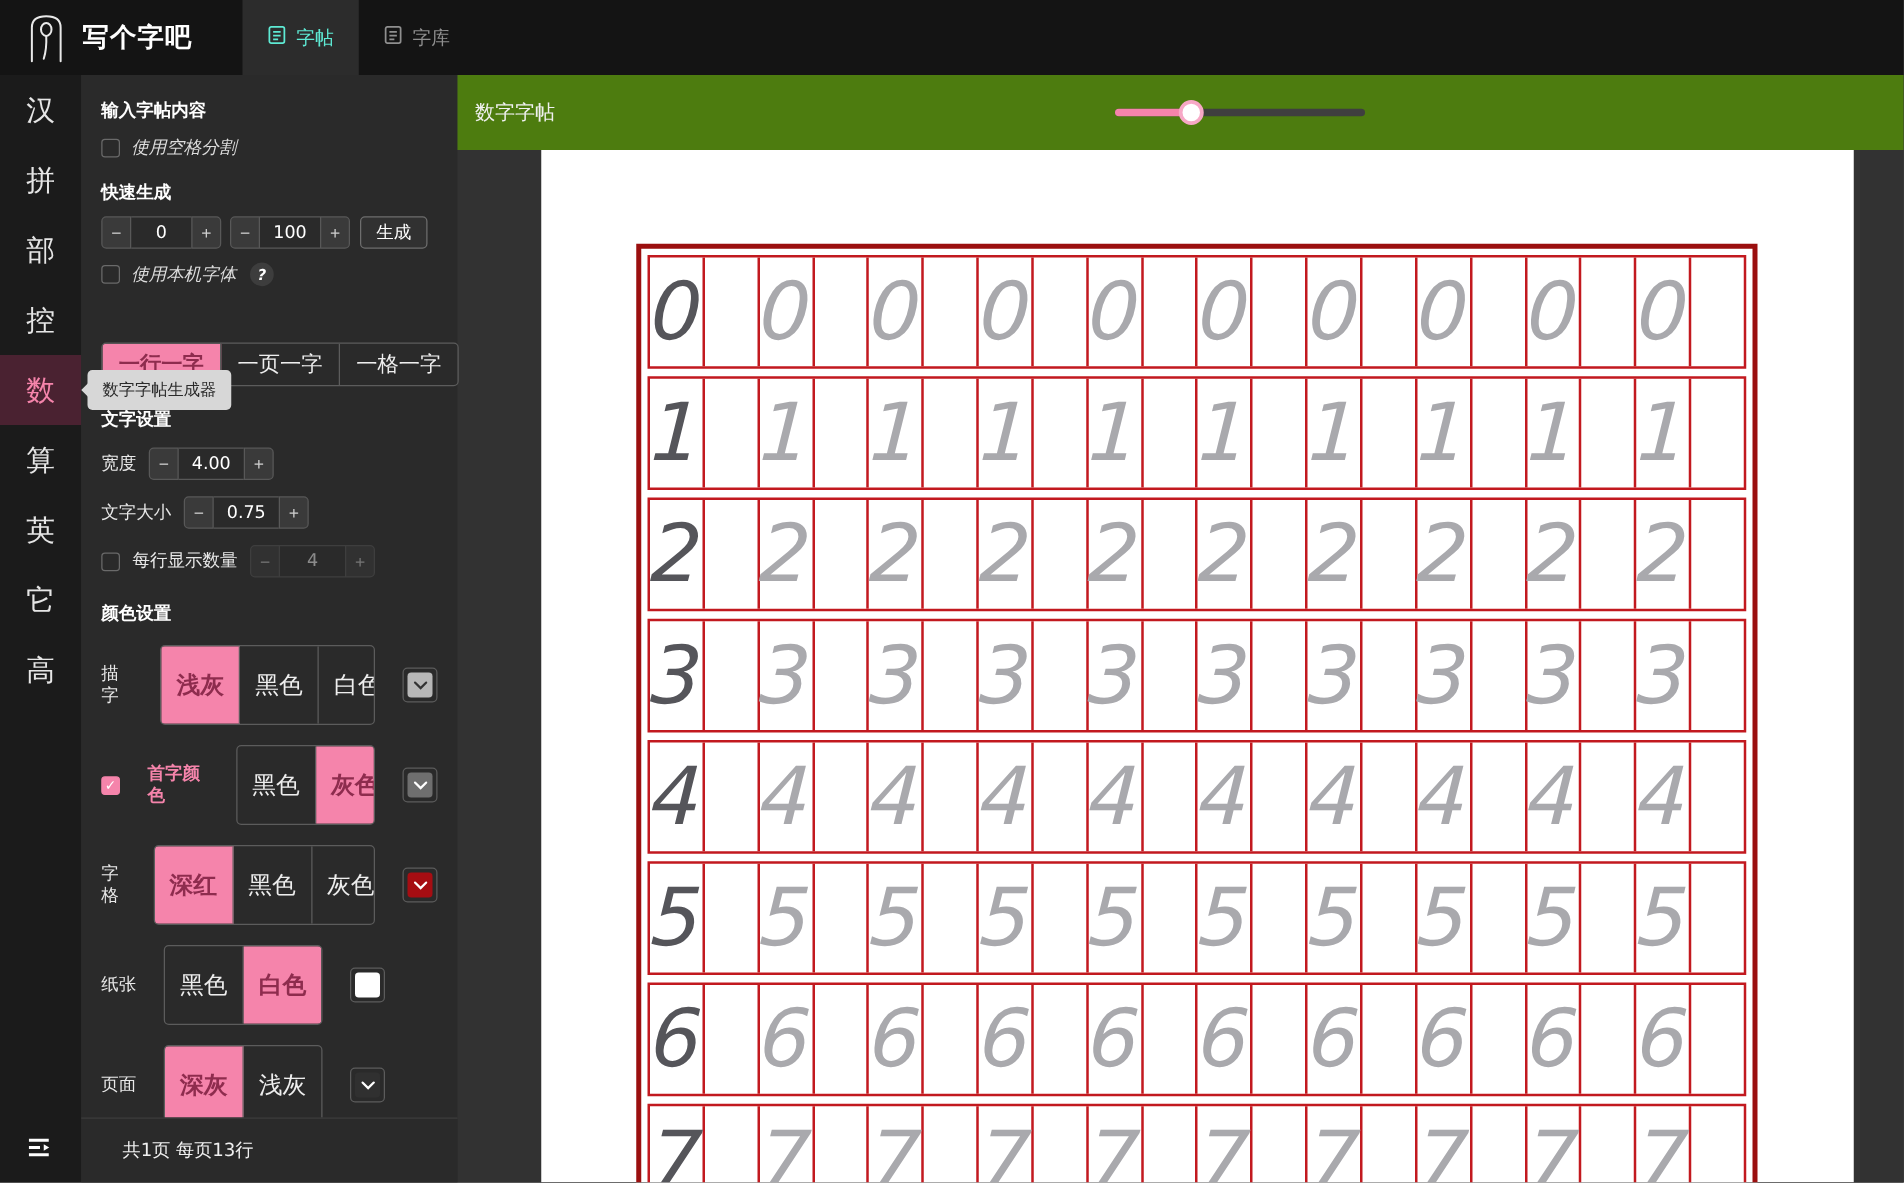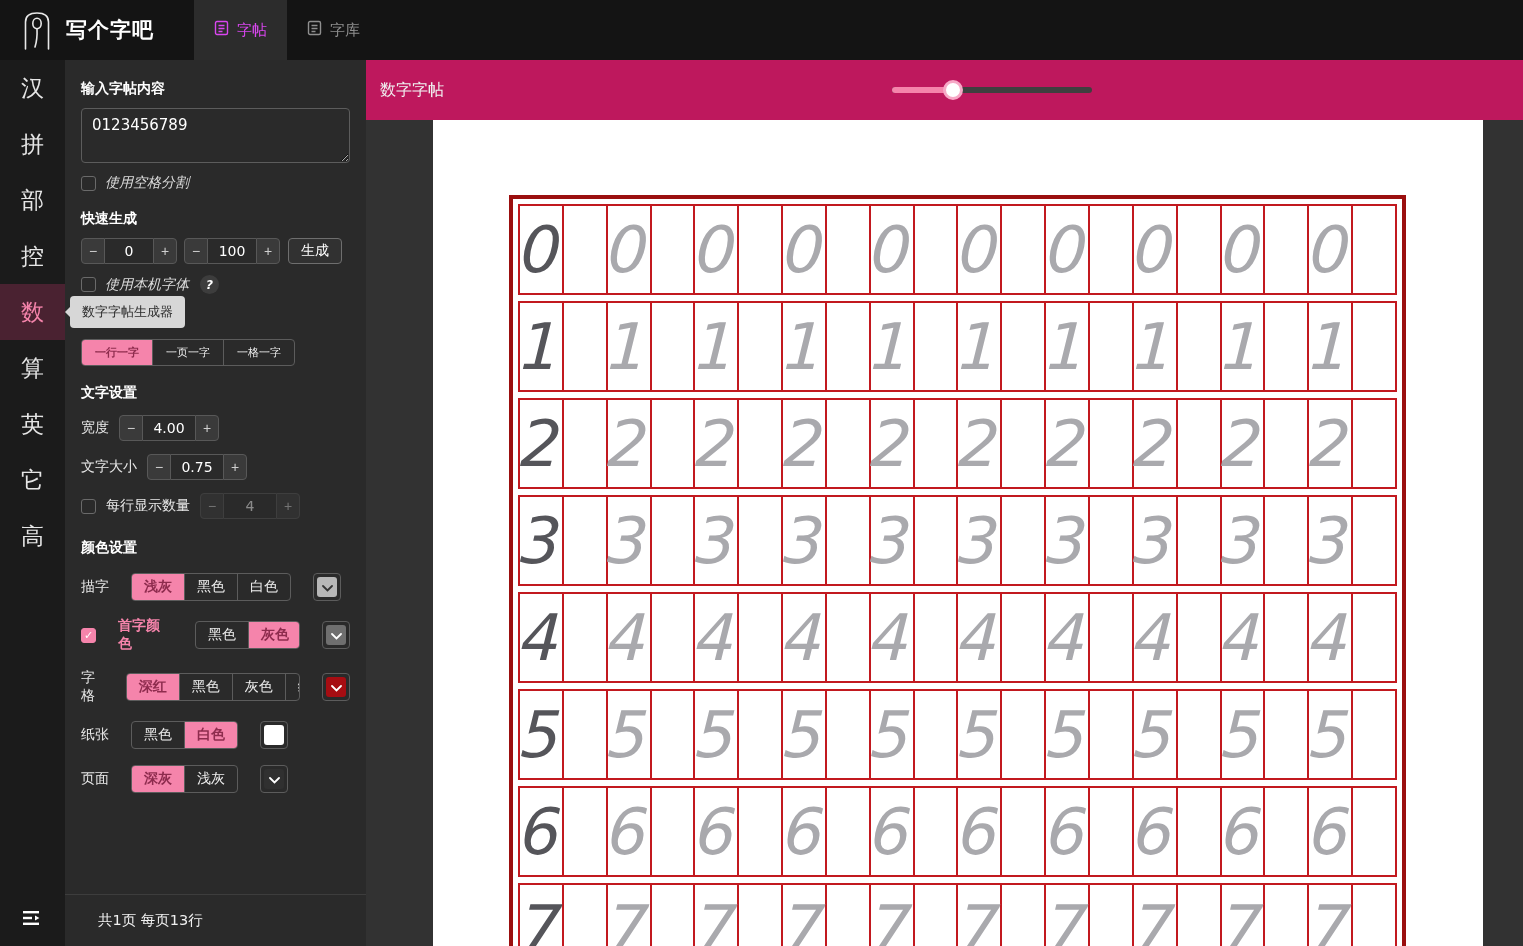--- a/index.html
+++ b/index.html
@@ -6,21 +6,21 @@
   html,body { width:1523px; height:946px; overflow:hidden; background:#323232;
     font-family:"DejaVu Sans","Liberation Sans",sans-serif; }
   .app { position:relative; width:1523px; height:946px; display:flex; flex-direction:column; }
 
   
   .topbar { height:60px; background:#141414; display:flex; align-items:center; flex:0 0 auto; }
   .logo { margin-left:22px; display:flex; align-items:center; }
   .app-title { color:#ffffff; font-size:21px; font-weight:bold; margin-left:14px; letter-spacing:1px; }
   .top-tabs { display:flex; height:100%; margin-left:40px; }
   .top-tab { display:flex; align-items:center; gap:8px; padding:0 20px; color:#8f8f8f; font-size:15px; cursor:pointer; }
-  .top-tab.active { background:#2c2c2c; color:#d946ef; }
+  .top-tab.active { background:#2c2c2c; color:#5eead4; }
 
   
   .shell { display:flex; flex:1; min-height:0; }
 
   
   .sidebar { width:65px; background:#1b1b1b; display:flex; flex-direction:column; flex:0 0 auto; }
   .side-item { height:56px; display:flex; align-items:center; justify-content:center;
     color:#e6e6e6; font-size:23px; cursor:pointer; }
   .side-item.active { background:var(--sidebar-active-bg,#4a2231); color:var(--accent,#f584ab); }
   .sidebar-bottom { margin-top:auto; height:52px; display:flex; align-items:center; justify-content:center; }
@@ -52,44 +52,44 @@
   .help-icon { width:19px; height:19px; border-radius:50%; background:#3d3d3d; color:#ffffff;
     font-size:12px; font-weight:bold; display:flex; align-items:center; justify-content:center; margin-left:2px; }
 
   .tooltip { position:absolute; left:5px; top:236px; background:#d7d7d7; color:#2b2b2b;
     font-size:13px; padding:7px 12px; border-radius:4px; z-index:5; white-space:nowrap; }
   .tooltip:before { content:""; position:absolute; left:-5px; top:50%; transform:translateY(-50%);
     border-top:6px solid transparent; border-bottom:6px solid transparent; border-right:6px solid #d7d7d7; }
 
   .mode-tabs { display:flex; margin-top:45px; border:1px solid #5c5c5c; border-radius:4px;
     overflow:hidden; width:max-content; }
-  .mode-tab { padding:5px 13px; font-size:11px; color:#eeeeee; border-right:1px solid #5c5c5c; cursor:pointer; }
+  .mode-tab { padding:5px 13px; font-size:17px; color:#eeeeee; border-right:1px solid #5c5c5c; cursor:pointer; }
   .mode-tab:last-child { border-right:none; }
   .mode-tab.active { background:var(--accent,#f584ab); color:var(--accent-text,#8e2c4e); font-weight:bold; }
 
   .set-row { display:flex; align-items:center; margin-top:13px; gap:10px; }
   .set-row .stepper .step-val { min-width:52px; }
   .stepper.disabled { opacity:.45; }
 
   .crow { display:flex; align-items:center; margin-top:16px; gap:22px; }
   .chips { display:flex; border:1px solid #5c5c5c; border-radius:4px; overflow:hidden; }
-  .chip { padding:4px 12px; font-size:14px; color:#eeeeee; border-right:1px solid #5c5c5c; cursor:pointer; white-space:nowrap; }
+  .chip { padding:18px 12px; font-size:19px; color:#eeeeee; border-right:1px solid #5c5c5c; cursor:pointer; white-space:nowrap; }
   .chip:last-child { border-right:none; }
   .chip.active { background:var(--accent,#f584ab); color:var(--accent-text,#8e2c4e); font-weight:bold; }
   .pink { color:var(--accent,#f584ab); font-weight:bold; }
   .swatch-btn { width:28px; height:28px; border:1px solid #5c5c5c; border-radius:4px;
     display:flex; align-items:center; justify-content:center; background:#2a2a2a; cursor:pointer; flex:0 0 auto; }
   .swatch-inner { width:20px; height:20px; border-radius:3px; display:flex; align-items:center; justify-content:center; }
 
   .status { position:absolute; bottom:0; left:0; right:0; height:52px; border-top:1px solid #3d3d3d;
     display:flex; align-items:center; padding-left:33px; font-size:14.5px; color:#f0f0f0; background:#2a2a2a; }
 
   
   .main { flex:1; display:flex; flex-direction:column; min-width:0; background:#323232; }
-  .main-header { height:60px; background:#be185d; display:flex; align-items:center;
+  .main-header { height:60px; background:#4d7c0f; display:flex; align-items:center;
     padding:0 14px; position:relative; flex:0 0 auto; }
   .main-title { color:#f0f0f0; font-size:16px; }
   .slider { position:absolute; left:526px; top:50%; transform:translateY(-50%); width:200px; height:20px; }
   .slider-track { position:absolute; top:7px; left:0; right:0; height:6px; border-radius:3px; background:#3f3f3f; }
   .slider-fill  { position:absolute; top:7px; left:0; height:6px; border-radius:3px; background:var(--accent,#f584ab); }
   .slider-thumb { position:absolute; top:0; width:20px; height:20px; border-radius:50%;
     background:#ffffff; border:3px solid var(--thumb-ring,#f7a8c6); transform:translateX(-50%); }
 
   .content { flex:1; position:relative; overflow:hidden; }
   .page { position:absolute; left:67px; top:0; width:1050px; height:826px; background:#ffffff; }
@@ -157,21 +157,20 @@
             <path d="M12 5.4l4.4 2.6-4.4 2.6z"></path>
             <rect y="12.6" width="16" height="2.4"></rect>
           </svg>
         </span>
       </div>
     </aside>
 
     <section class="panel">
 
       <div class="sec-label">输入字帖内容</div>
-      <textarea class="content-input" style="">0123456789</textarea>
 
       <div class="check-row">
         <div class="checkbox"></div>
         <span>使用空格分割</span>
       </div>
 
       <div class="sec-label mt18">快速生成</div>
       <div class="gen-row">
         <div class="stepper">
           <button class="step-btn left">−</button>

